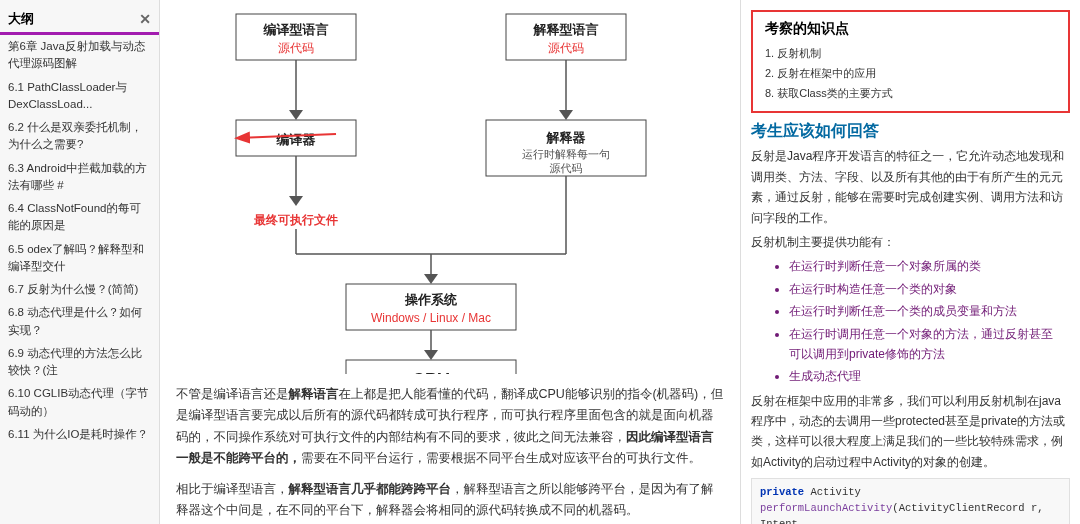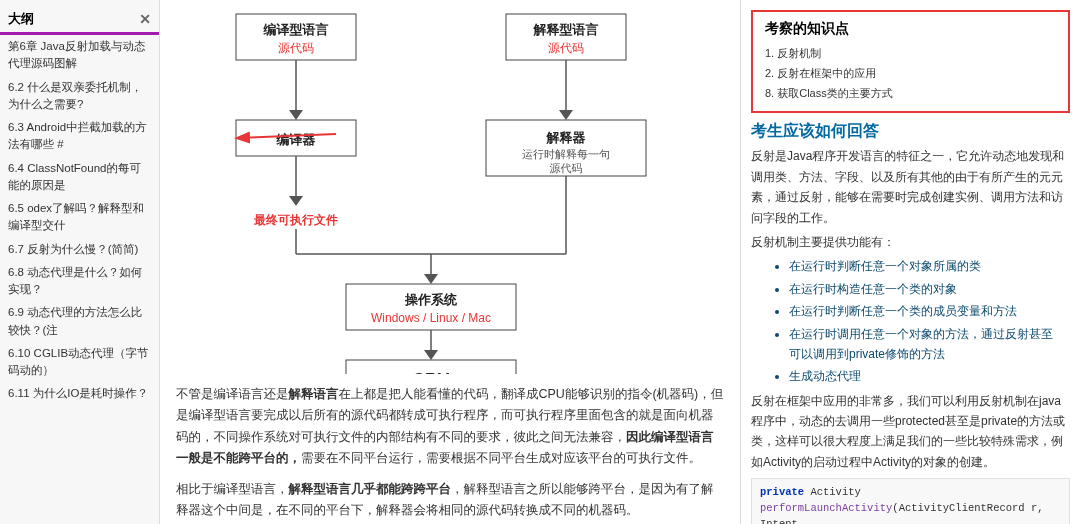--- a/index.html
+++ b/index.html
@@ -105,21 +105,21 @@
     }
     .right-para {
       font-size: 12px;
       line-height: 1.7;
       color: #333;
       margin: 4px 10px;
     }
     .right-bullet {
       font-size: 12px;
       line-height: 1.7;
-      color: #0c4a6e;
+      color: #701a75;
       margin: 2px 10px 2px 20px;
       list-style: disc;
     }
 
     .code-block {
       background: #f8f8f8;
       border: 1px solid #e0e0e0;
       margin: 6px 10px;
       padding: 6px 8px;
       font-family: Consolas, 'Courier New', monospace;
@@ -143,20 +143,23 @@
 </head>
 <body>
 
 <div id="sidebar">
   <div class="sidebar-header">
     <span>大纲</span>
     <span class="sidebar-close">✕</span>
   </div>
   <div class="sidebar-item">
     <span>第6章 Java反射加载与动态代理源码图解</span>
+  </div>
+  <div class="sidebar-item">
+    <span>6.1 PathClassLoader与DexClassLoad...</span>
   </div>
   <div class="sidebar-item">
     <span>6.2 什么是双亲委托机制，为什么之需要?</span>
   </div>
   <div class="sidebar-item">
     <span>6.3 Android中拦截加载的方法有哪些 #</span>
   </div>
   <div class="sidebar-item">
     <span>6.4 ClassNotFound的每可能的原因是</span>
   </div>

